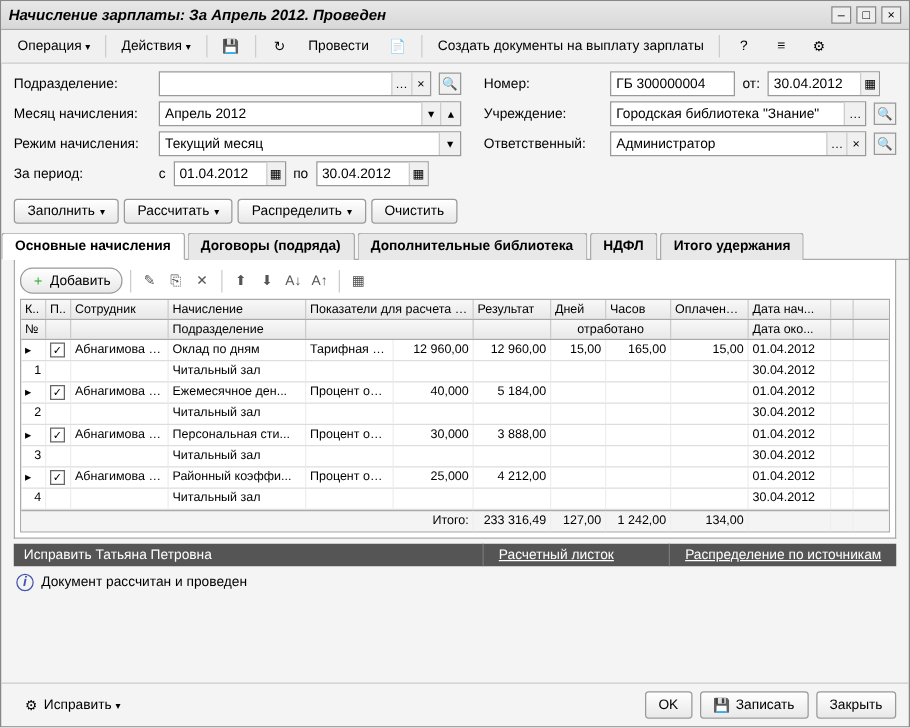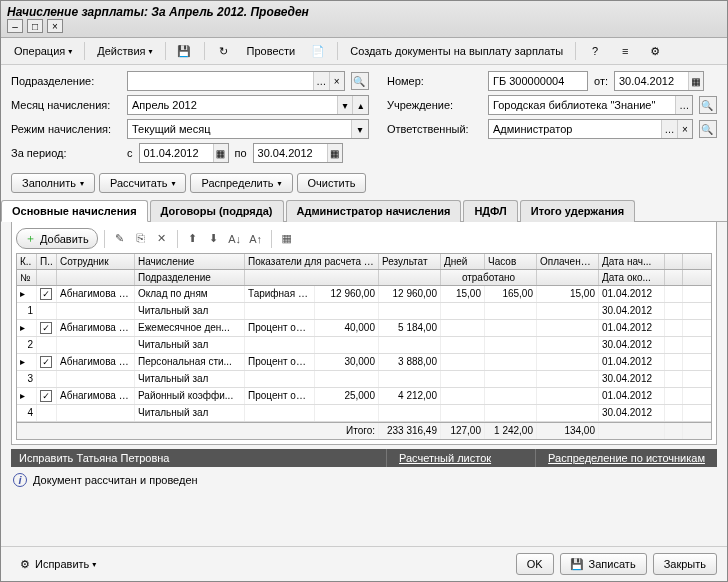--- a/index.html
+++ b/index.html
@@ -1,18 +1,18 @@
 <!DOCTYPE html>
 <html><head>
 <meta charset="utf-8">
 <style>
 * { box-sizing: border-box; font-family: Arial, sans-serif; }
 body { margin: 0; background: #fff; font-size: 11px; }
 .window { width: 728px; height: 582px; border: 1px solid #888; background: #f4f4f4; display: flex; flex-direction: column; }
-.titlebar { background: linear-gradient(#e8e8e8,#d8d8d8); border-bottom: 1px solid #aaa; padding: 4px 6px; display: flex; align-items: flex-start; justify-content: space-between; flex-direction: column; }
+.titlebar { background: linear-gradient(#e8e8e8,#d8d8d8); border-bottom: 1px solid #aaa; padding: 4px 6px; display: flex; align-items: flex-start; justify-content: space-between; }
 .titlebar .title { font-weight: bold; font-style: italic; font-size: 12px; }
 .winbtns { display: flex; gap: 4px; }
 .winbtn { width: 16px; height: 14px; border: 1px solid #888; background: #eee; display: flex; align-items: center; justify-content: center; font-size: 10px; cursor: pointer; }
 .toolbar { display: flex; align-items: center; gap: 2px; padding: 3px 6px; border-bottom: 1px solid #ccc; background: #f0f0f0; }
 .tbtn { padding: 2px 6px; border: 1px solid transparent; cursor: pointer; display: flex; align-items: center; gap: 3px; border-radius: 2px; }
 .tsep { width: 1px; height: 18px; background: #ccc; margin: 0 3px; }
 .caret { font-size: 8px; }
 .icon { width: 14px; height: 14px; display: inline-flex; align-items: center; justify-content: center; font-size: 11px; }
 .formarea { padding: 6px 10px; display: flex; flex-direction: column; gap: 4px; }
 .formrow { display: flex; align-items: center; gap: 6px; }
@@ -194,21 +194,21 @@
         <span class="caret">▾</span>
       </div>
     <div class="btn">
         <span>Очистить</span>
       </div>
   </div>
 
   <div class="tabs">
     <div class="tab active">Основные начисления</div>
     <div class="tab">Договоры (подряда)</div>
-    <div class="tab">Администратор начисления</div>
+    <div class="tab">Дополнительные библиотека</div>
     <div class="tab">НДФЛ</div>
     <div class="tab">Итого удержания</div>
   </div>
 
   <div class="tabbody">
     <div class="subtoolbar">
       <div class="addbtn">
           <span style="color:#2a2">＋</span>
           <span>Добавить</span>
         </div>

